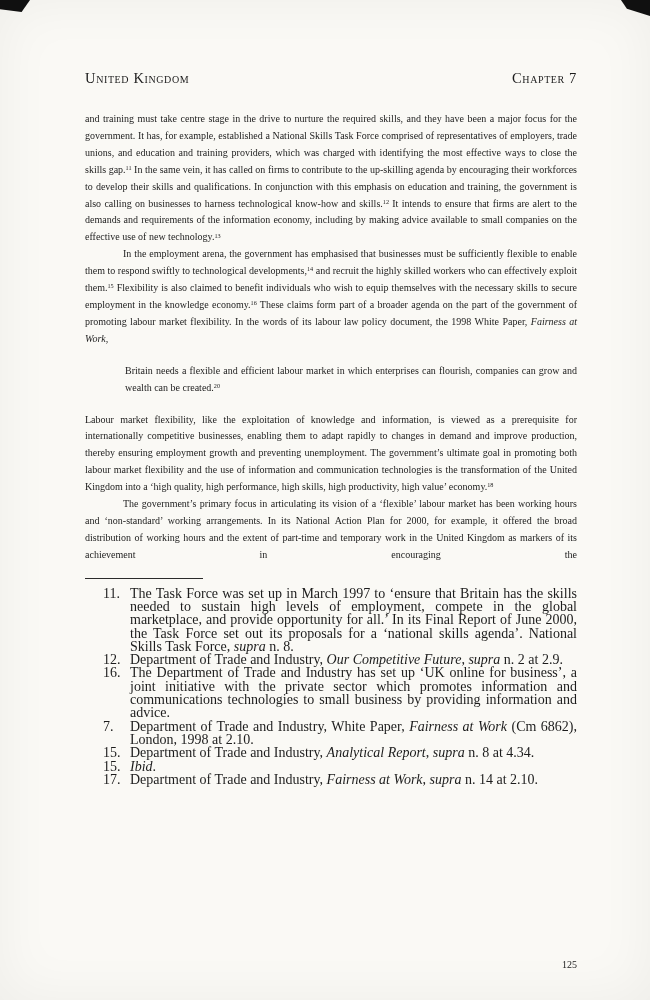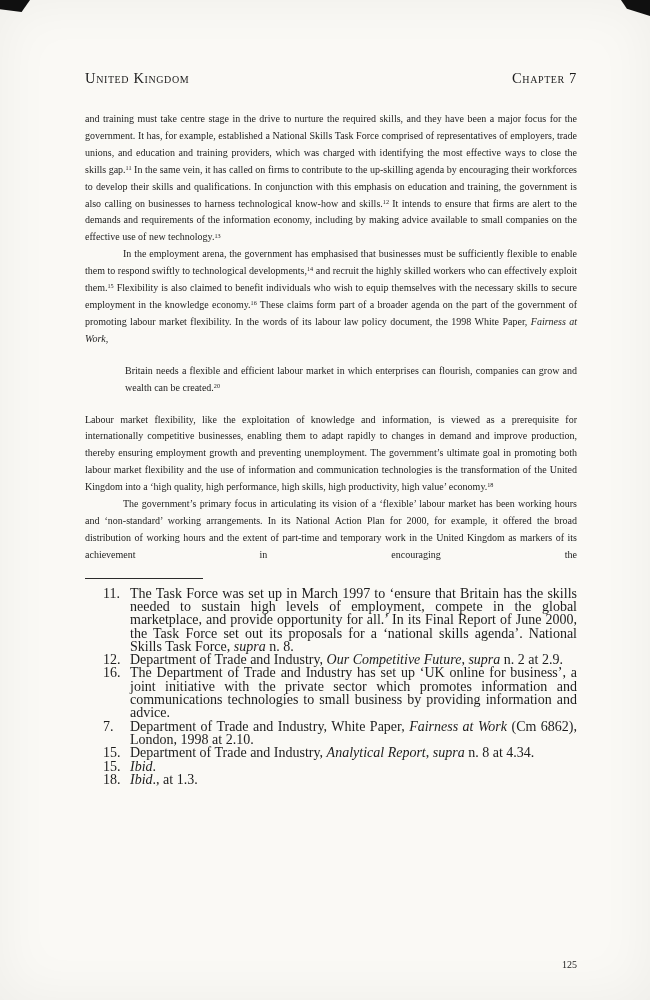--- a/index.html
+++ b/index.html
@@ -130,20 +130,20 @@
     </div>
     <div class="fn-row">
       <span class="fn-num">15.</span>
       <span class="fn-text"><span>Department of Trade and Industry, </span><span style="font-style: italic;">Analytical Report</span><span>, </span><span style="font-style: italic;">supra</span><span> n. 8 at 4.34.</span></span>
     </div>
     <div class="fn-row">
       <span class="fn-num">15.</span>
       <span class="fn-text"><span style="font-style: italic;">Ibid</span><span>.</span></span>
     </div>
     <div class="fn-row">
-      <span class="fn-num">18.</span>
-      <span class="fn-text"><span style="font-style: italic;">Ibid</span><span>., at 1.3.</span></span>
+      <span class="fn-num">17.</span>
+      <span class="fn-text"><span>Department of Trade and Industry, </span><span style="font-style: italic;">Fairness at Work</span><span>, </span><span style="font-style: italic;">supra</span><span> n. 14 at 2.10.</span></span>
     </div>
   </div>
 
   <div class="page-number">125</div>
 
 </div>
 
 </body></html>

